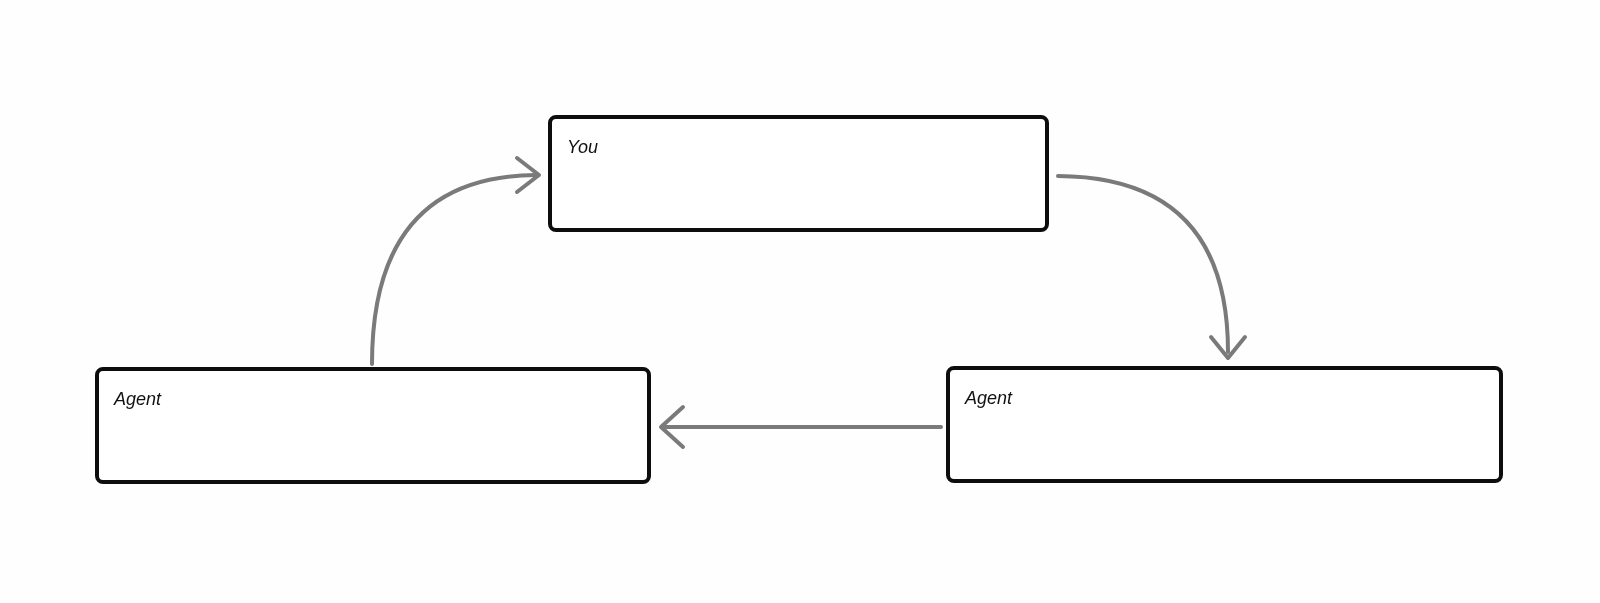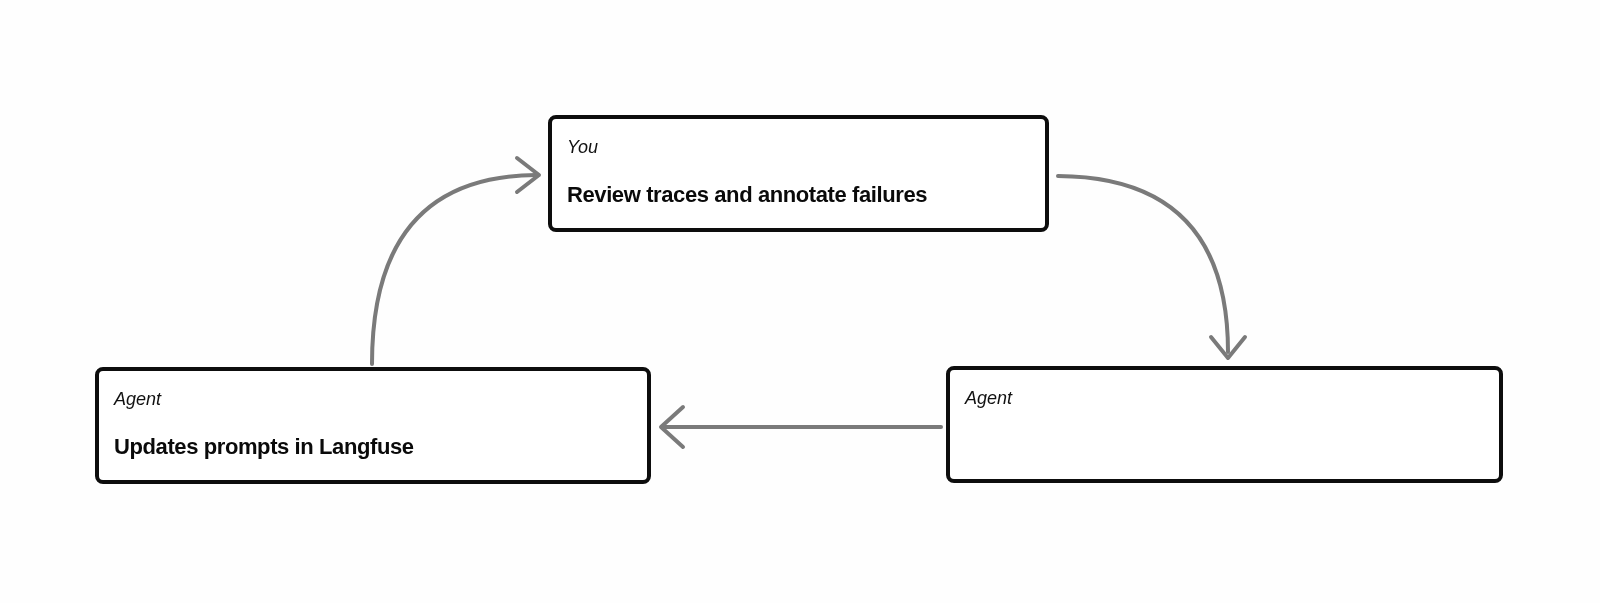--- a/index.html
+++ b/index.html
@@ -69,25 +69,23 @@
       <polyline points="1211,337 1228,358 1245,337"></polyline>
     </g>
     <g fill="none" stroke-width="4" stroke-linecap="round" stroke-linejoin="round" stroke="#7a7a7a">
       <path d="M 941 427 L 665 427"></path>
       <polyline points="683,407 661,427 683,447"></polyline>
     </g>
   </svg>
 
   <div class="node node-review">
     <div class="role">You</div>
-    <div class="title">Review traces and annotate failures</div>
   </div>
 
   <div class="node node-update">
     <div class="role">Agent</div>
-    <div class="title">Updates prompts in Langfuse</div>
   </div>
 
   <div class="node node-fetch">
     <div class="role">Agent</div>
   </div>
 
 </div>
 
 </body></html>

